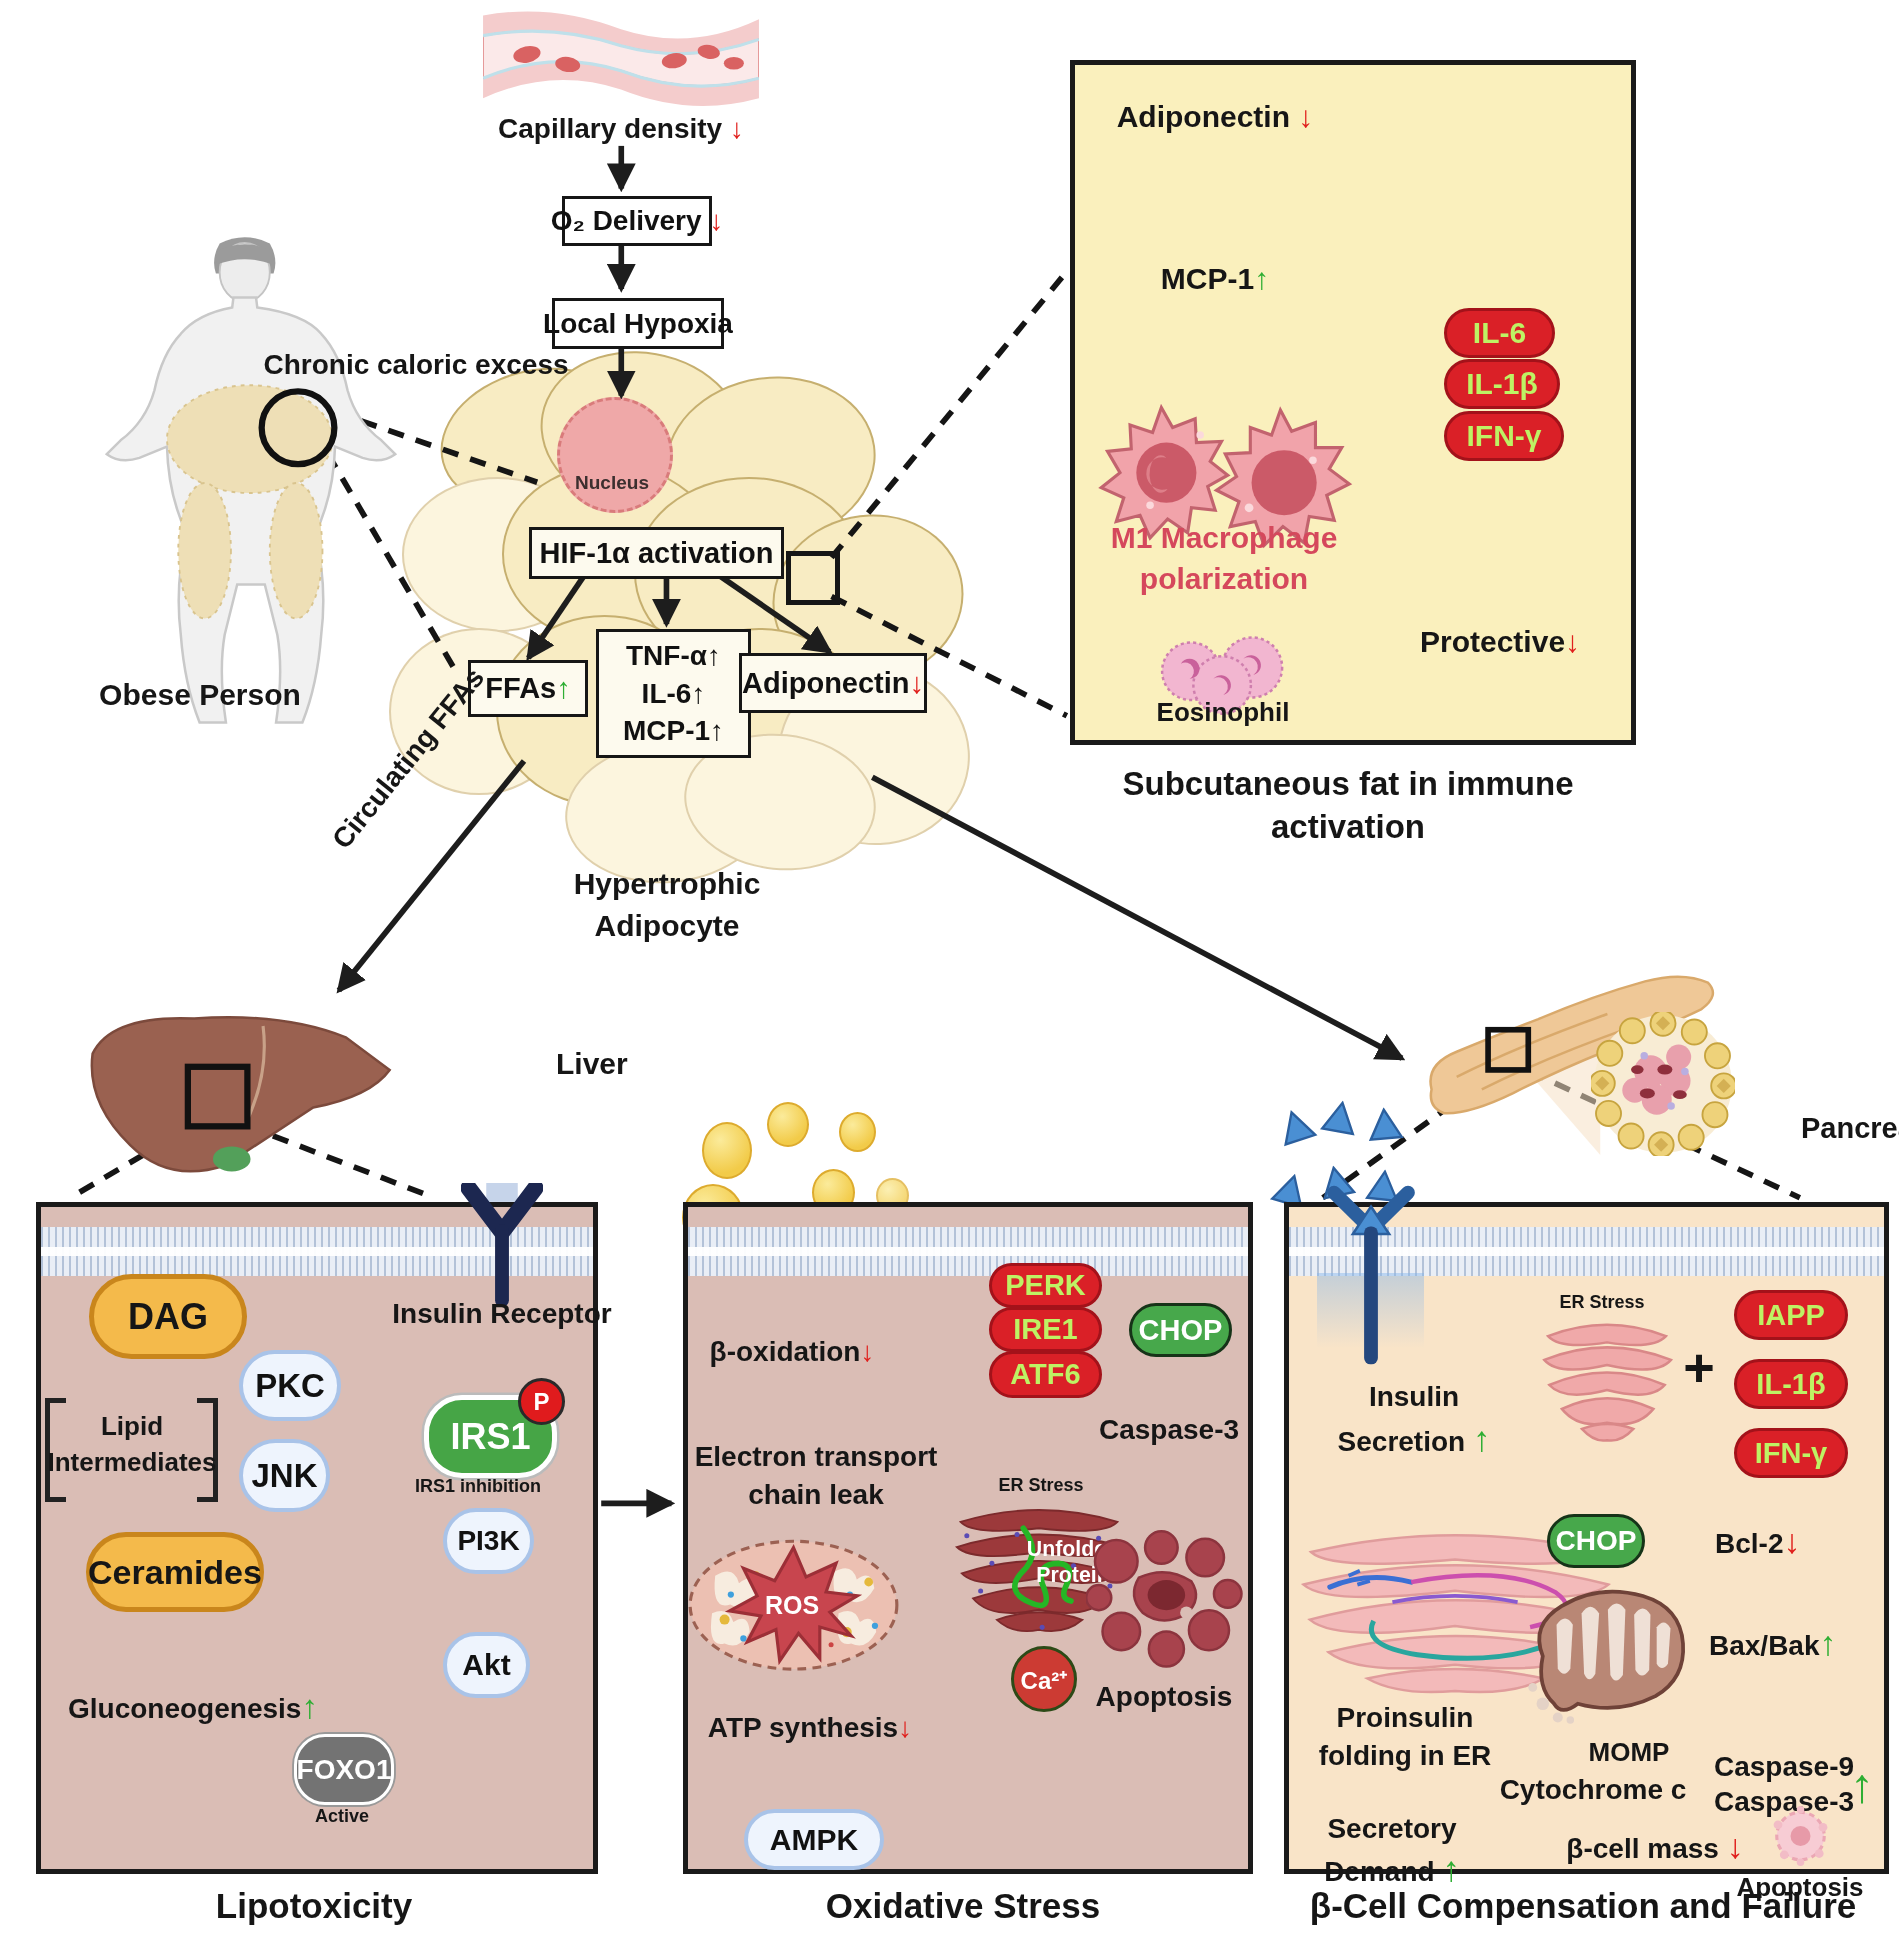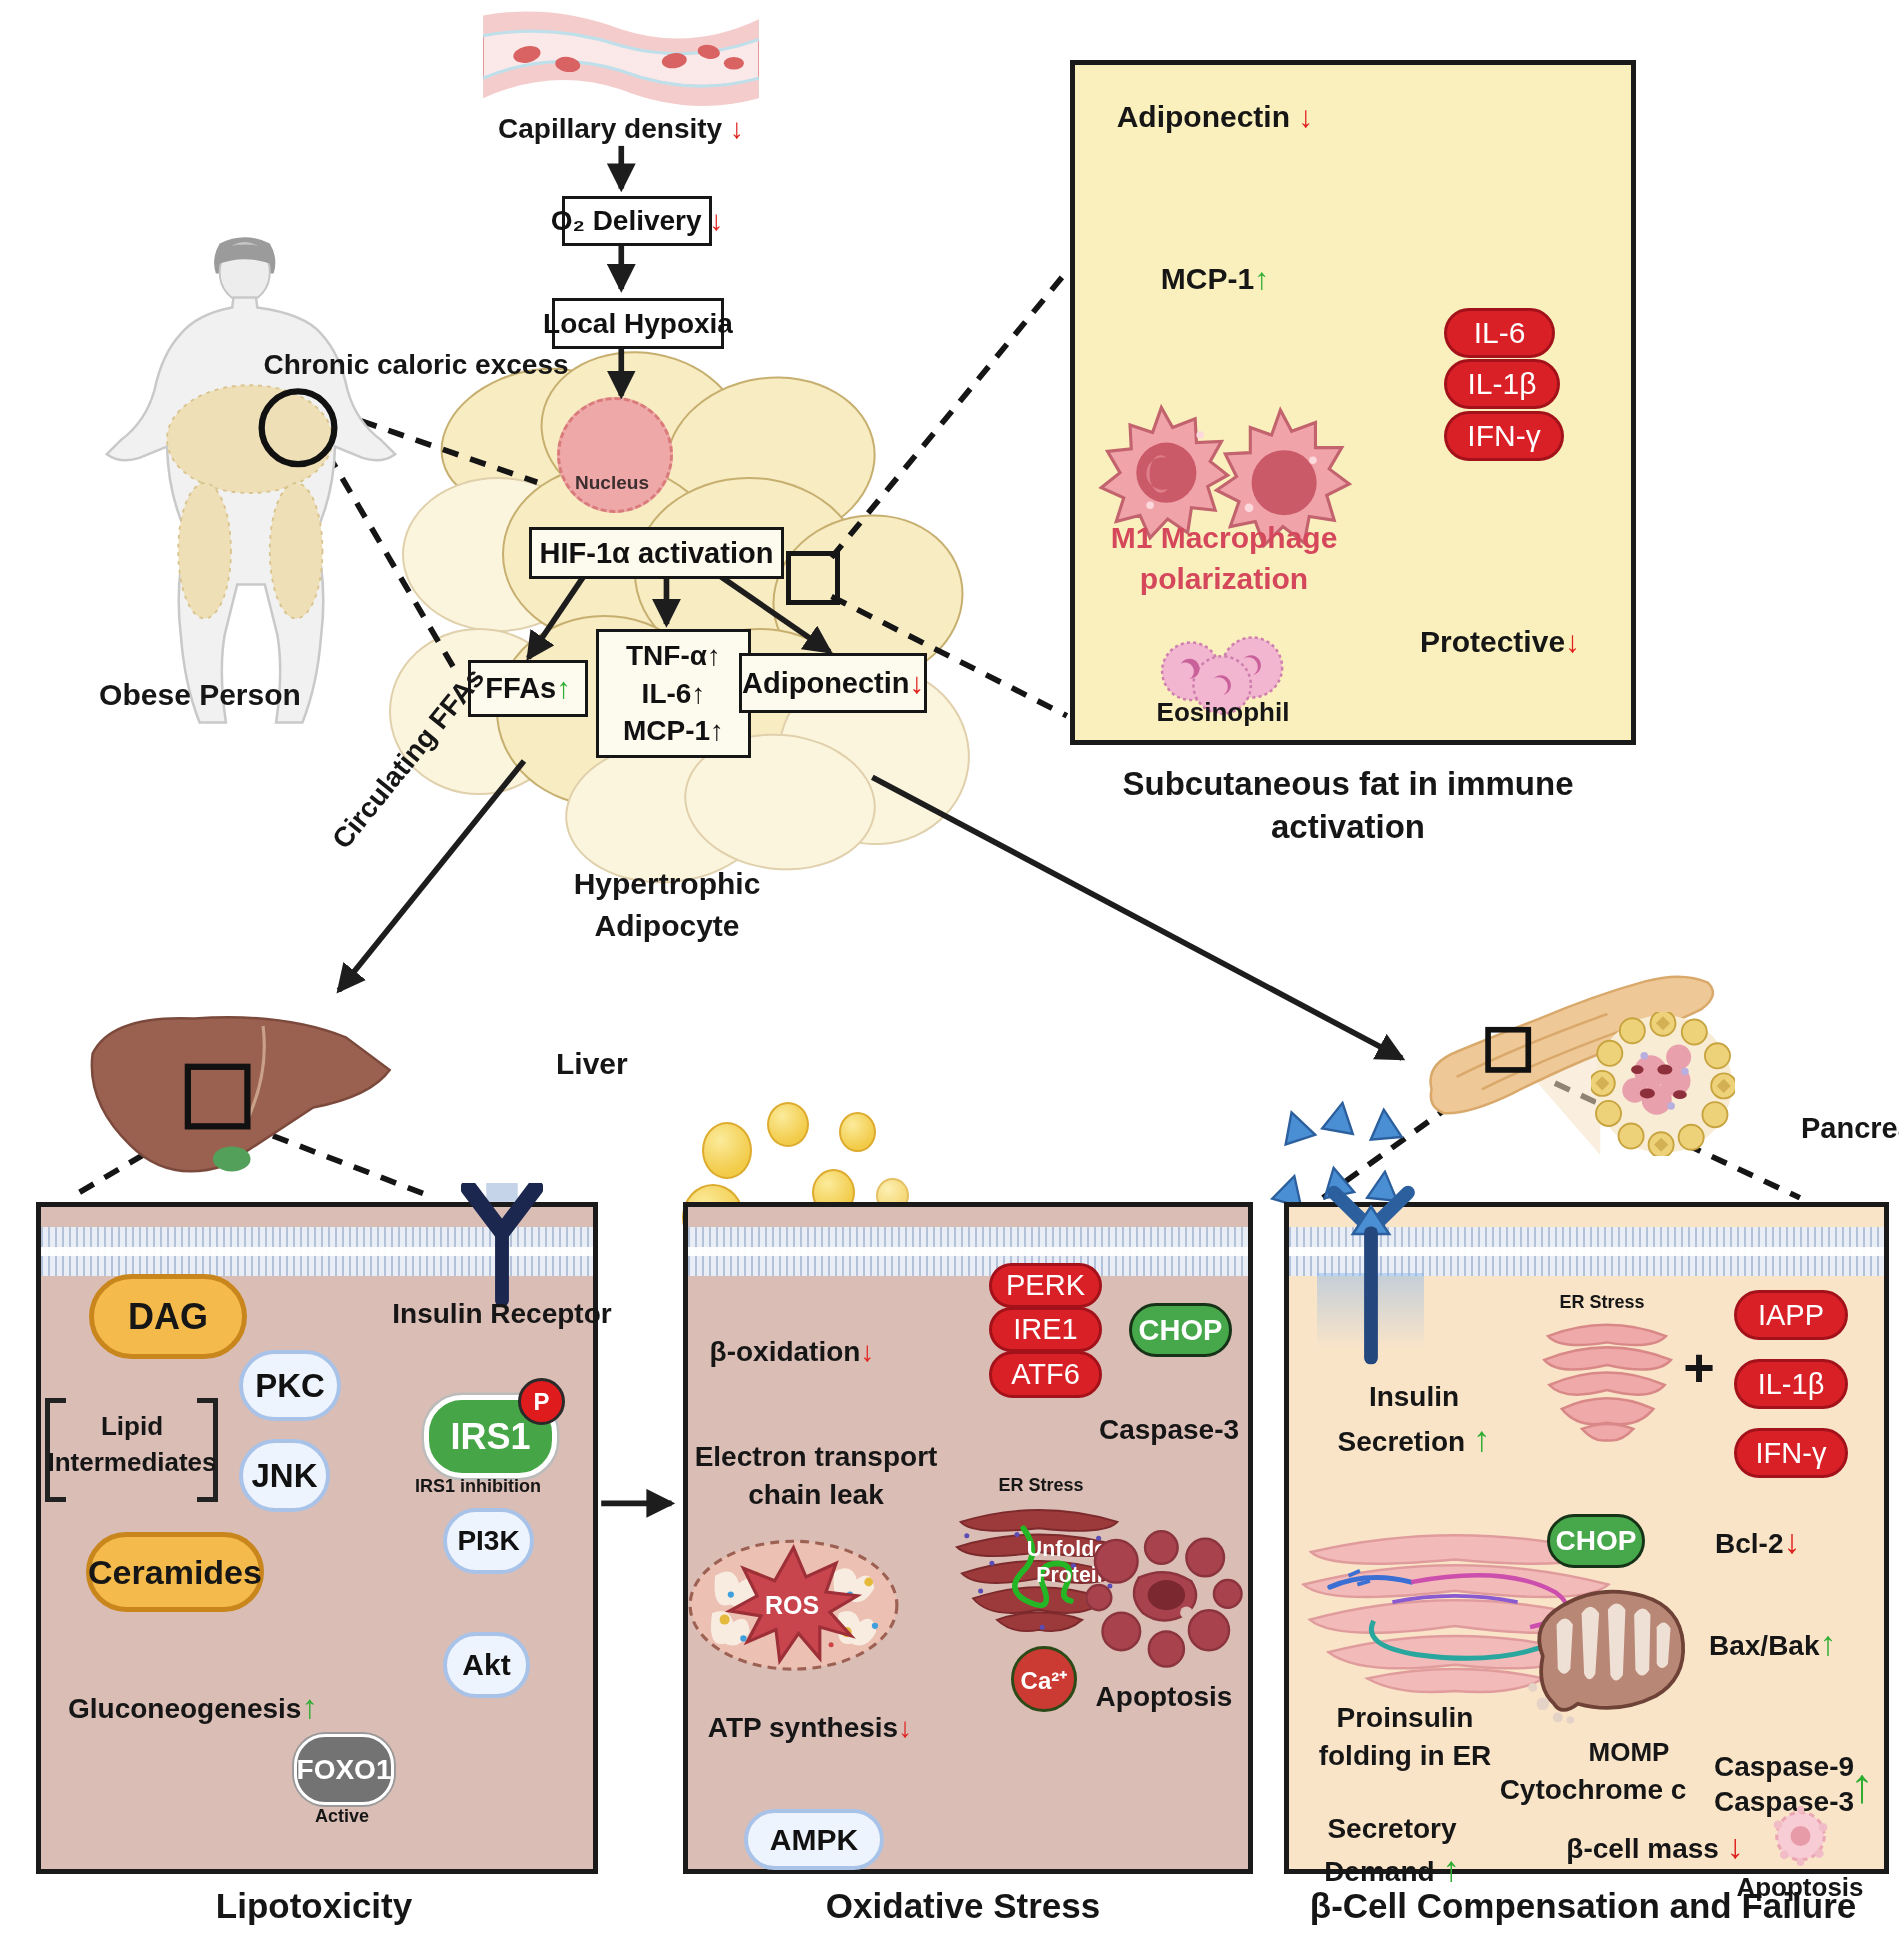--- a/index.html
+++ b/index.html
@@ -8,21 +8,21 @@
   .abs{position:absolute;}
   .lbl{position:absolute;font-weight:bold;color:#161616;white-space:nowrap;}
   .ctr{text-align:center;transform:translateX(-50%);}
   .b30{font-size:19px}.b40{font-size:18px}.b44{font-size:28px}
   .b48{font-size:30px}.b52{font-size:33px}.b56{font-size:35px}
   .up{color:#2fae33}.down{color:#e0201d}
   .wbox{position:absolute;background:#fff;border:3.8px solid #161616;font-weight:bold;
         display:flex;align-items:center;justify-content:center;white-space:nowrap;}
   .cbox{background:#fdfaee;}
   .pill{position:absolute;background:#da2027;border:3.8px solid #a3121a;border-radius:38px;
-        color:#ffffff;font-weight:normal;display:flex;align-items:center;justify-content:center;}
+        color:#bef264;font-weight:bold;display:flex;align-items:center;justify-content:center;}
   .greenpill{position:absolute;background:#47a84b;border:3.8px solid #14321a;border-radius:38px;
         color:#fff;font-weight:bold;display:flex;align-items:center;justify-content:center;}
   .bluenode{position:absolute;background:#eef4fd;border:4.4px solid #a9c3e8;border-radius:56px;
         font-weight:bold;display:flex;align-items:center;justify-content:center;color:#111;}
   .orangenode{position:absolute;background:#f4ba4b;border:5px solid #c9861c;border-radius:44px;
         font-weight:bold;display:flex;align-items:center;justify-content:center;color:#161616;margin-left:36px;}
   .panel{position:absolute;border:5px solid #1a1a1a;}
   .membrane{position:absolute;left:0;right:0;height:49px;background-color:#e9eef6;
      background-image:linear-gradient(180deg,rgba(255,255,255,0) 0 40%,rgba(255,255,255,.95) 40% 60%,rgba(255,255,255,0) 60% 100%),
      repeating-linear-gradient(90deg,#b3c2d8 0 2.5px,rgba(0,0,0,0) 2.5px 7px);}

